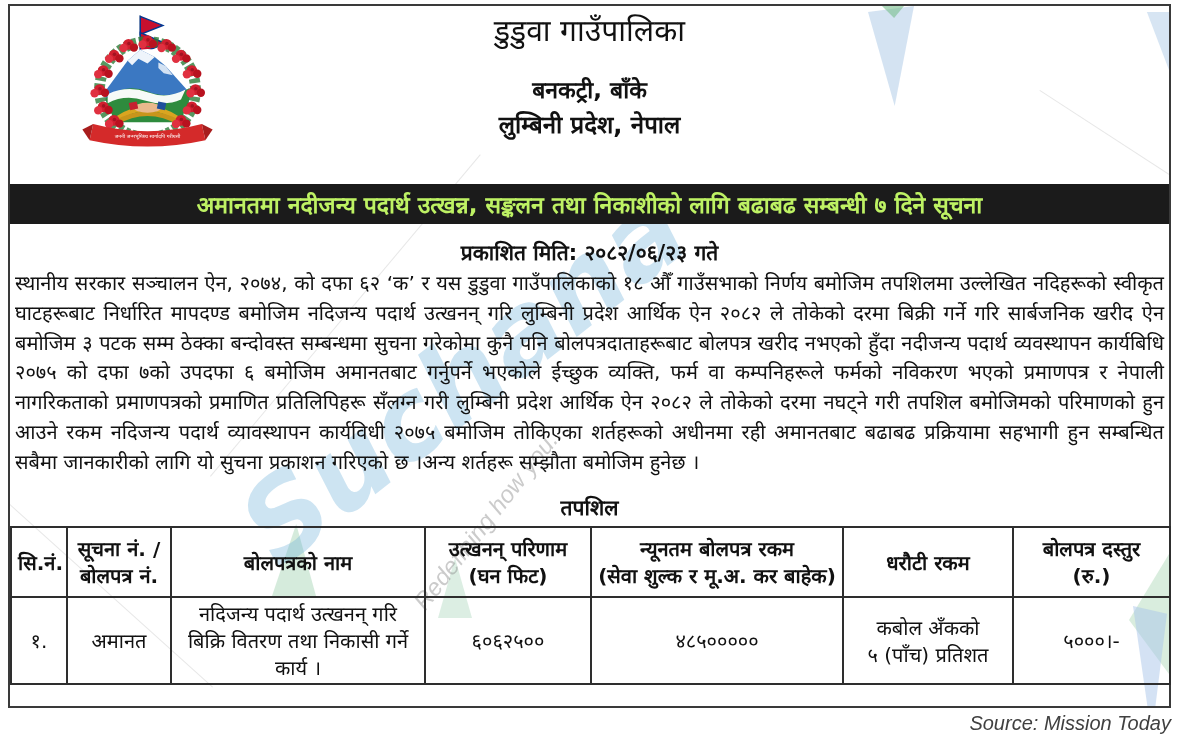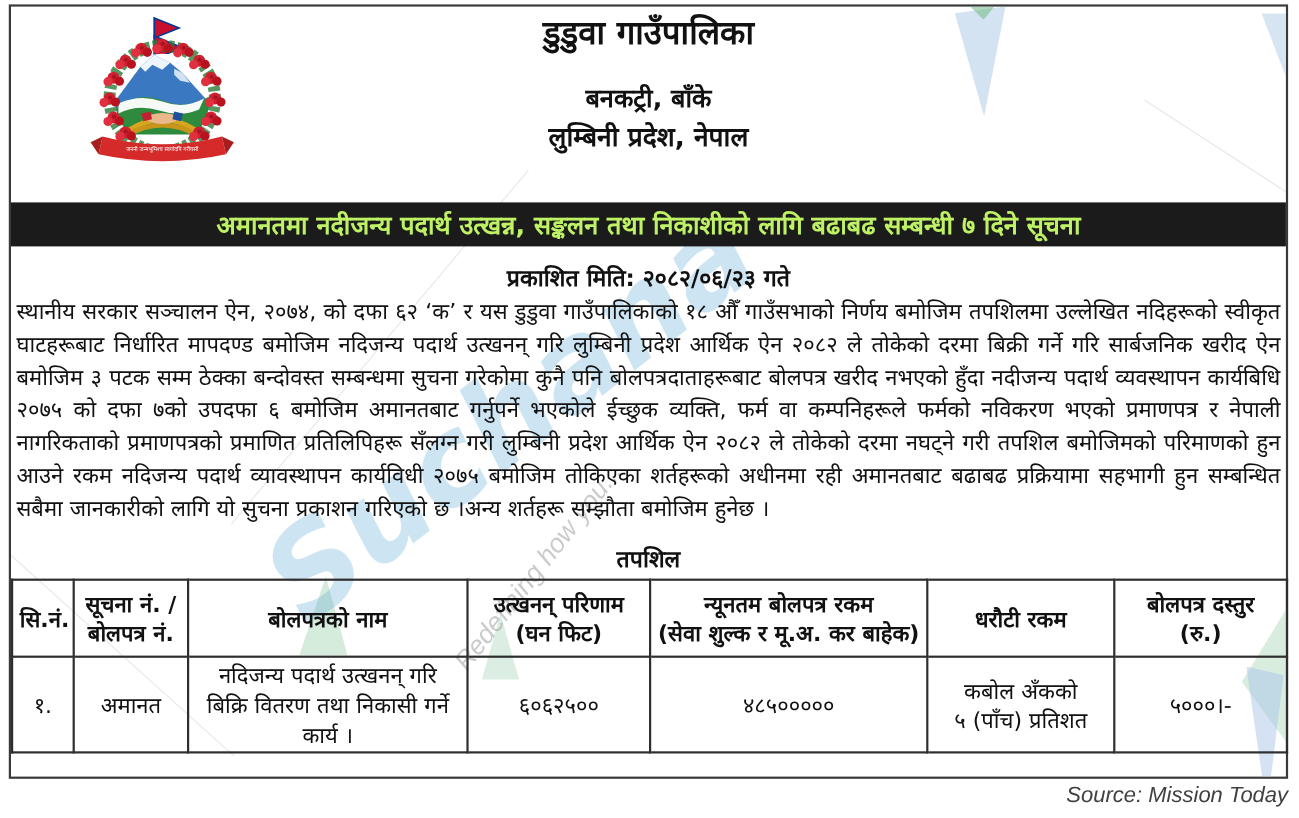--- a/index.html
+++ b/index.html
@@ -30,21 +30,21 @@
   .edge-blue{right:2px;top:600px;width:34px;height:130px;background:rgba(170,198,233,.5);
              clip-path:polygon(0 0,100% 6%,55% 100%);}
   .wm-line{position:absolute;height:0;border-top:1px solid rgba(120,120,120,.18);transform-origin:left top;}
   .line1{left:200px;top:470px;width:420px;transform:rotate(-50deg);}
   .line2{left:1030px;top:84px;width:320px;transform:rotate(33deg);}
   .line3{left:-20px;top:480px;width:300px;transform:rotate(42deg);}
   
   .content{position:absolute;inset:0;z-index:1;}
   .emblem{position:absolute;left:65px;top:4px;width:145px;height:152px;}
   .titles{position:absolute;left:0;width:100%;top:8px;text-align:center;line-height:1.15;}
-  .t1{font-size:30px;font-weight:bold;}
+  .t1{font-size:30px;font-weight:normal;}
   .t2{font-size:39px;font-weight:bold;margin-top:5px;}
   .t3{font-size:23px;font-weight:bold;margin-top:28px;}
   .t4{font-size:24px;font-weight:bold;margin-top:9px;}
   .banner{position:absolute;left:0;top:178px;width:100%;height:40px;background:#1b1b1b;
           color:#bef264;display:flex;align-items:center;justify-content:center;
           font-size:23px;font-weight:bold;}
   .pubdate{position:absolute;left:0;top:232px;width:100%;text-align:center;
            font-size:21px;font-weight:bold;}
   .bodytext{position:absolute;left:5px;right:5px;top:263px;font-size:20px;line-height:29.8px;
             text-align:justify;}

